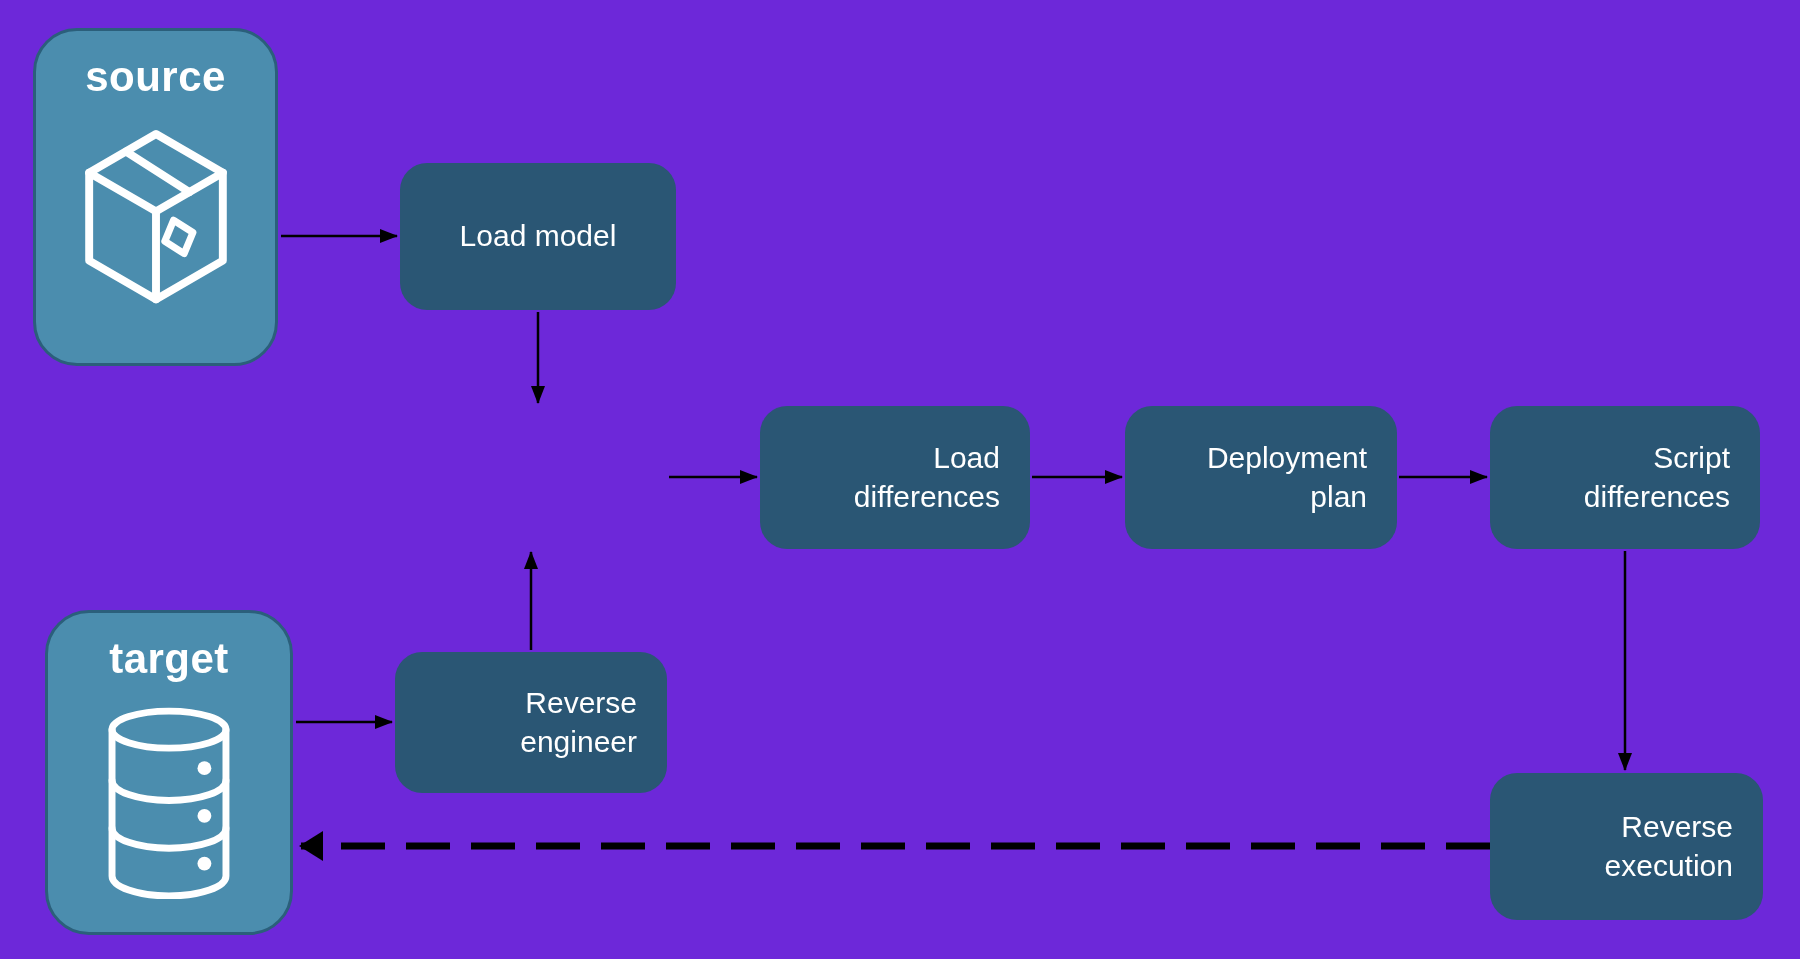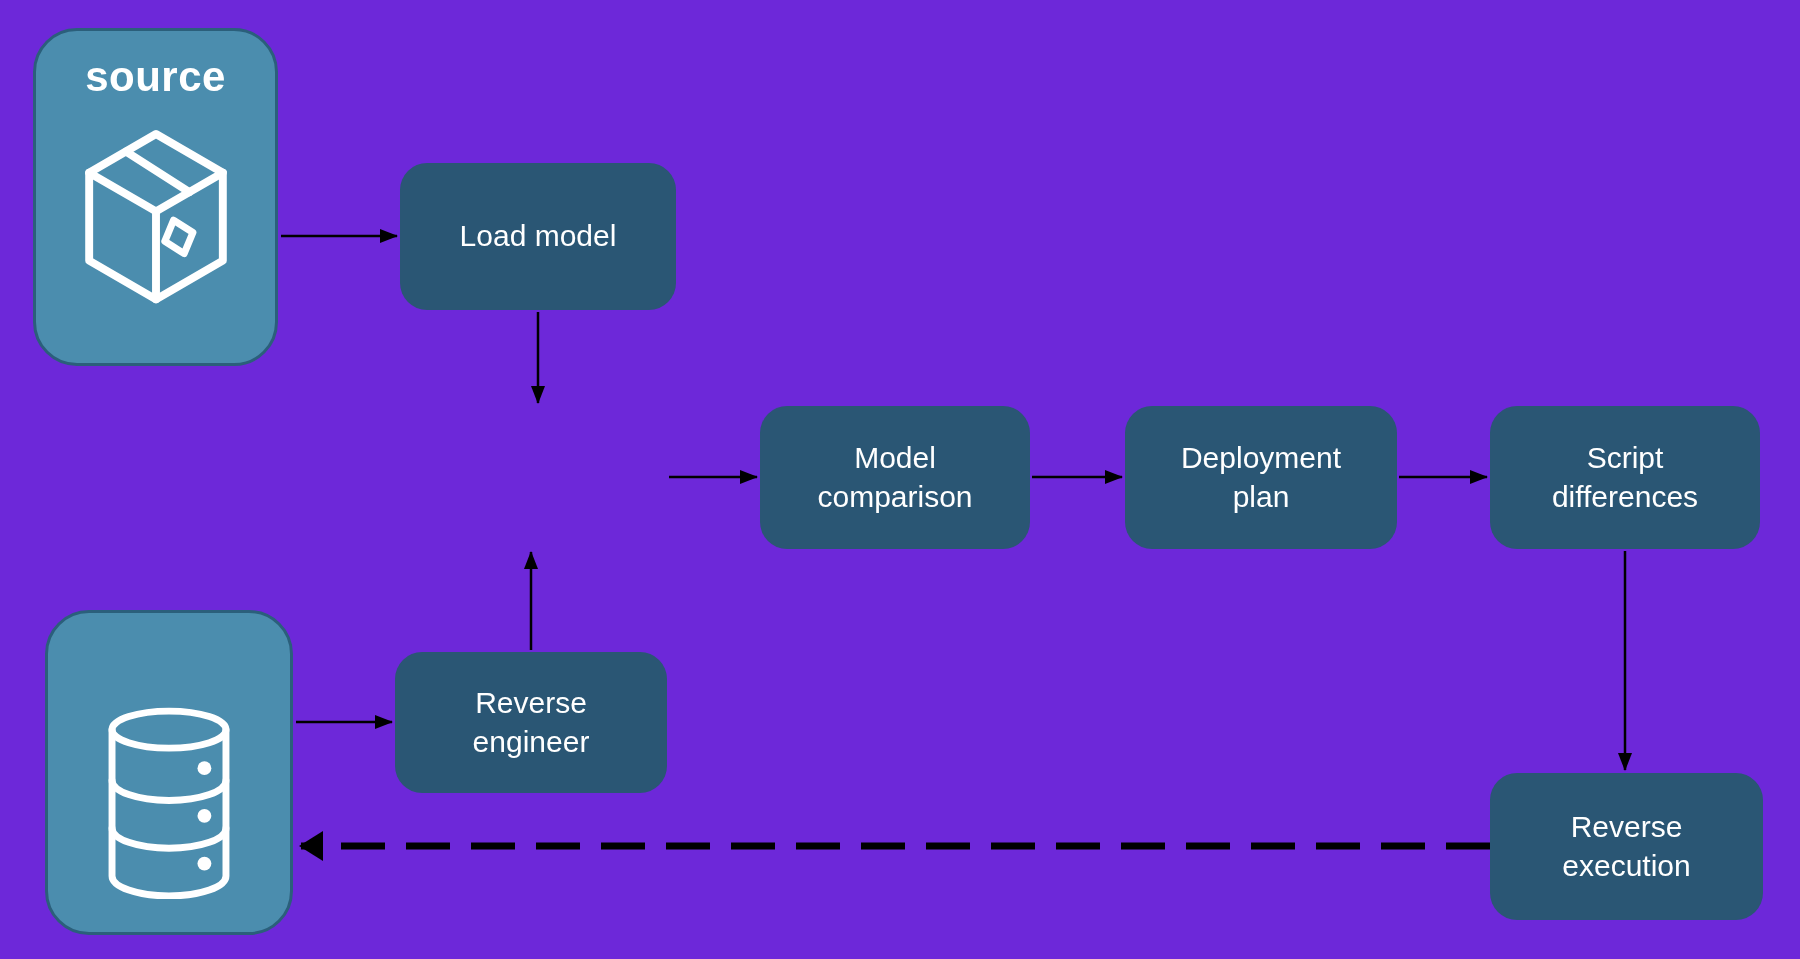--- a/index.html
+++ b/index.html
@@ -43,21 +43,21 @@
   .node {
     position: absolute;
     background: #2A5674;
     border-radius: 27px;
     color: #ffffff;
     font-size: 30px;
     line-height: 1.27;
     display: flex;
     align-items: center;
     justify-content: center;
-    text-align: center;
+    text-align: right;
     padding: 0 30px;
     box-sizing: border-box;
   }
   #load-model        { left: 400px;  top: 163px; width: 276px; height: 147px; }
   #model-comparison  { left: 399px;  top: 406px; width: 268px; height: 143px; }
   #model-differences { left: 760px;  top: 406px; width: 270px; height: 143px; }
   #deployment-plan   { left: 1125px; top: 406px; width: 272px; height: 143px; }
   #script-generation { left: 1490px; top: 406px; width: 270px; height: 143px; }
   #reverse-engineer  { left: 395px;  top: 652px; width: 272px; height: 141px; }
   #script-execution  { left: 1490px; top: 773px; width: 273px; height: 147px; }
@@ -94,36 +94,37 @@
     <svg class="container-icon" id="package-icon" viewBox="0 0 100 116" fill="none" stroke="#ffffff" stroke-width="4.5" stroke-linejoin="round" stroke-linecap="round">
       <path d="M50,4 L88,26 L50,48 L12,26 Z"></path>
       <path d="M12,26 L12,76 L50,98 L88,76 L88,26"></path>
       <path d="M50,48 L50,98"></path>
       <path d="M33,14 L69,37"></path>
       <path d="M60,53 L71,60 L66,72 L55,65 Z" stroke-width="4"></path>
     </svg>
   </div>
 
   <div class="container-box" id="target-box">
+    <div class="container-label">target</div>
     <svg class="container-icon" id="database-icon" viewBox="0 0 100 126" fill="none" stroke="#ffffff" stroke-width="4.5" stroke-linejoin="round" stroke-linecap="round">
       <ellipse cx="50" cy="16" rx="37" ry="12"></ellipse>
       <path d="M13,16 L13,111 A37,13 0 0 0 87,111 L87,16"></path>
       <path d="M13,49 A37,13 0 0 0 87,49"></path>
       <path d="M13,80 A37,13 0 0 0 87,80"></path>
       <circle cx="73" cy="41" r="4.5" fill="#ffffff" stroke="none"></circle>
       <circle cx="73" cy="72" r="4.5" fill="#ffffff" stroke="none"></circle>
       <circle cx="73" cy="103" r="4.5" fill="#ffffff" stroke="none"></circle>
     </svg>
   </div>
 
   <div class="node" id="load-model">
     <span>Load model</span>
   </div>
   <div class="node" id="model-differences">
-    <span>Model comparison</span>
+    <span>Load differences</span>
   </div>
   <div class="node" id="deployment-plan">
     <span>Deployment plan</span>
   </div>
   <div class="node" id="script-generation">
     <span>Script differences</span>
   </div>
   <div class="node" id="reverse-engineer">
     <span>Reverse engineer</span>
   </div>

